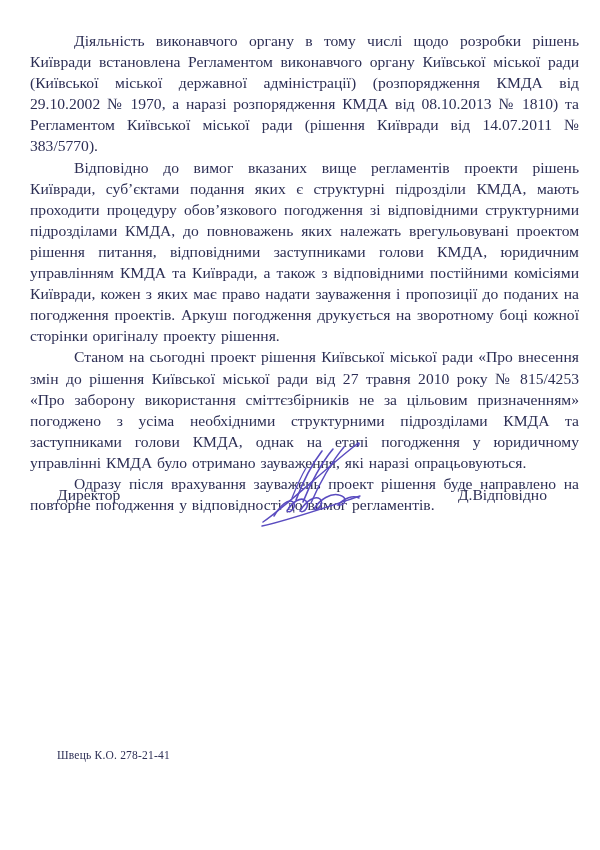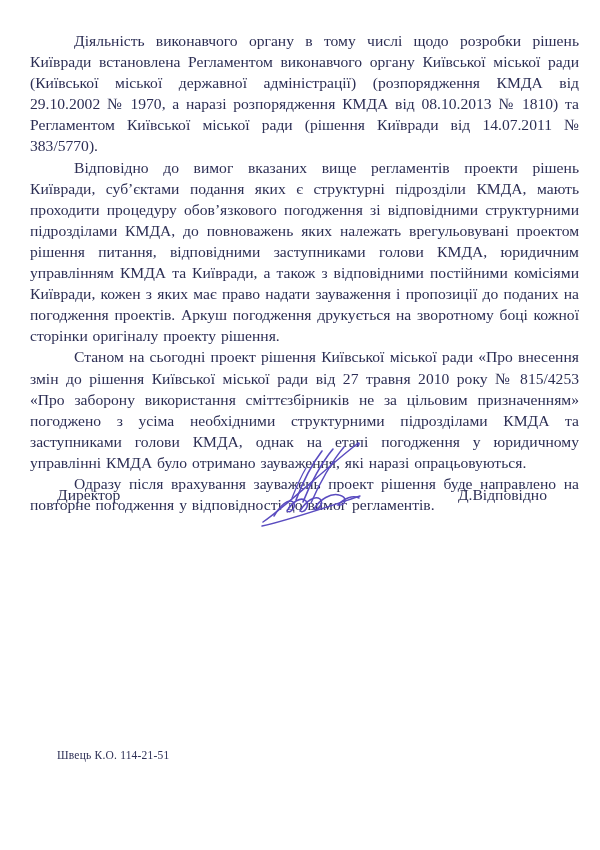--- a/index.html
+++ b/index.html
@@ -88,15 +88,15 @@
       <path d="M47,66 C54,48 66,26 77,13" stroke="#5a4cc0" stroke-width="1.6" stroke-linecap="round"></path>
       <path d="M55,67 C63,48 76,25 88,11" stroke="#5a4cc0" stroke-width="1.4" stroke-linecap="round"></path>
       <path d="M36,62 C40,52 44,42 50,32" stroke="#5a4cc0" stroke-width="1.3" stroke-linecap="round"></path>
 
       <path d="M18,80 C24,70 32,62 37,66 C41,70 35,78 31,75 C36,66 45,60 50,65 C54,70 48,78 44,75 C50,65 59,59 64,63 C68,67 63,75 58,73 C64,63 75,57 83,59 C92,61 90,70 82,69 C88,62 97,59 103,62" stroke="#5a4cc0" stroke-width="1.5" stroke-linecap="round"></path>
 
       <path d="M6,90 C34,84 74,70 104,60" stroke="#5a4cc0" stroke-width="1.4" stroke-linecap="round"></path>
     </svg>
   </div>
 
-  <div class="footer-ref">Швець К.О. 114-21-51</div>
+  <div class="footer-ref">Швець К.О. 278-21-41</div>
 
 </div>
 
 </body></html>

